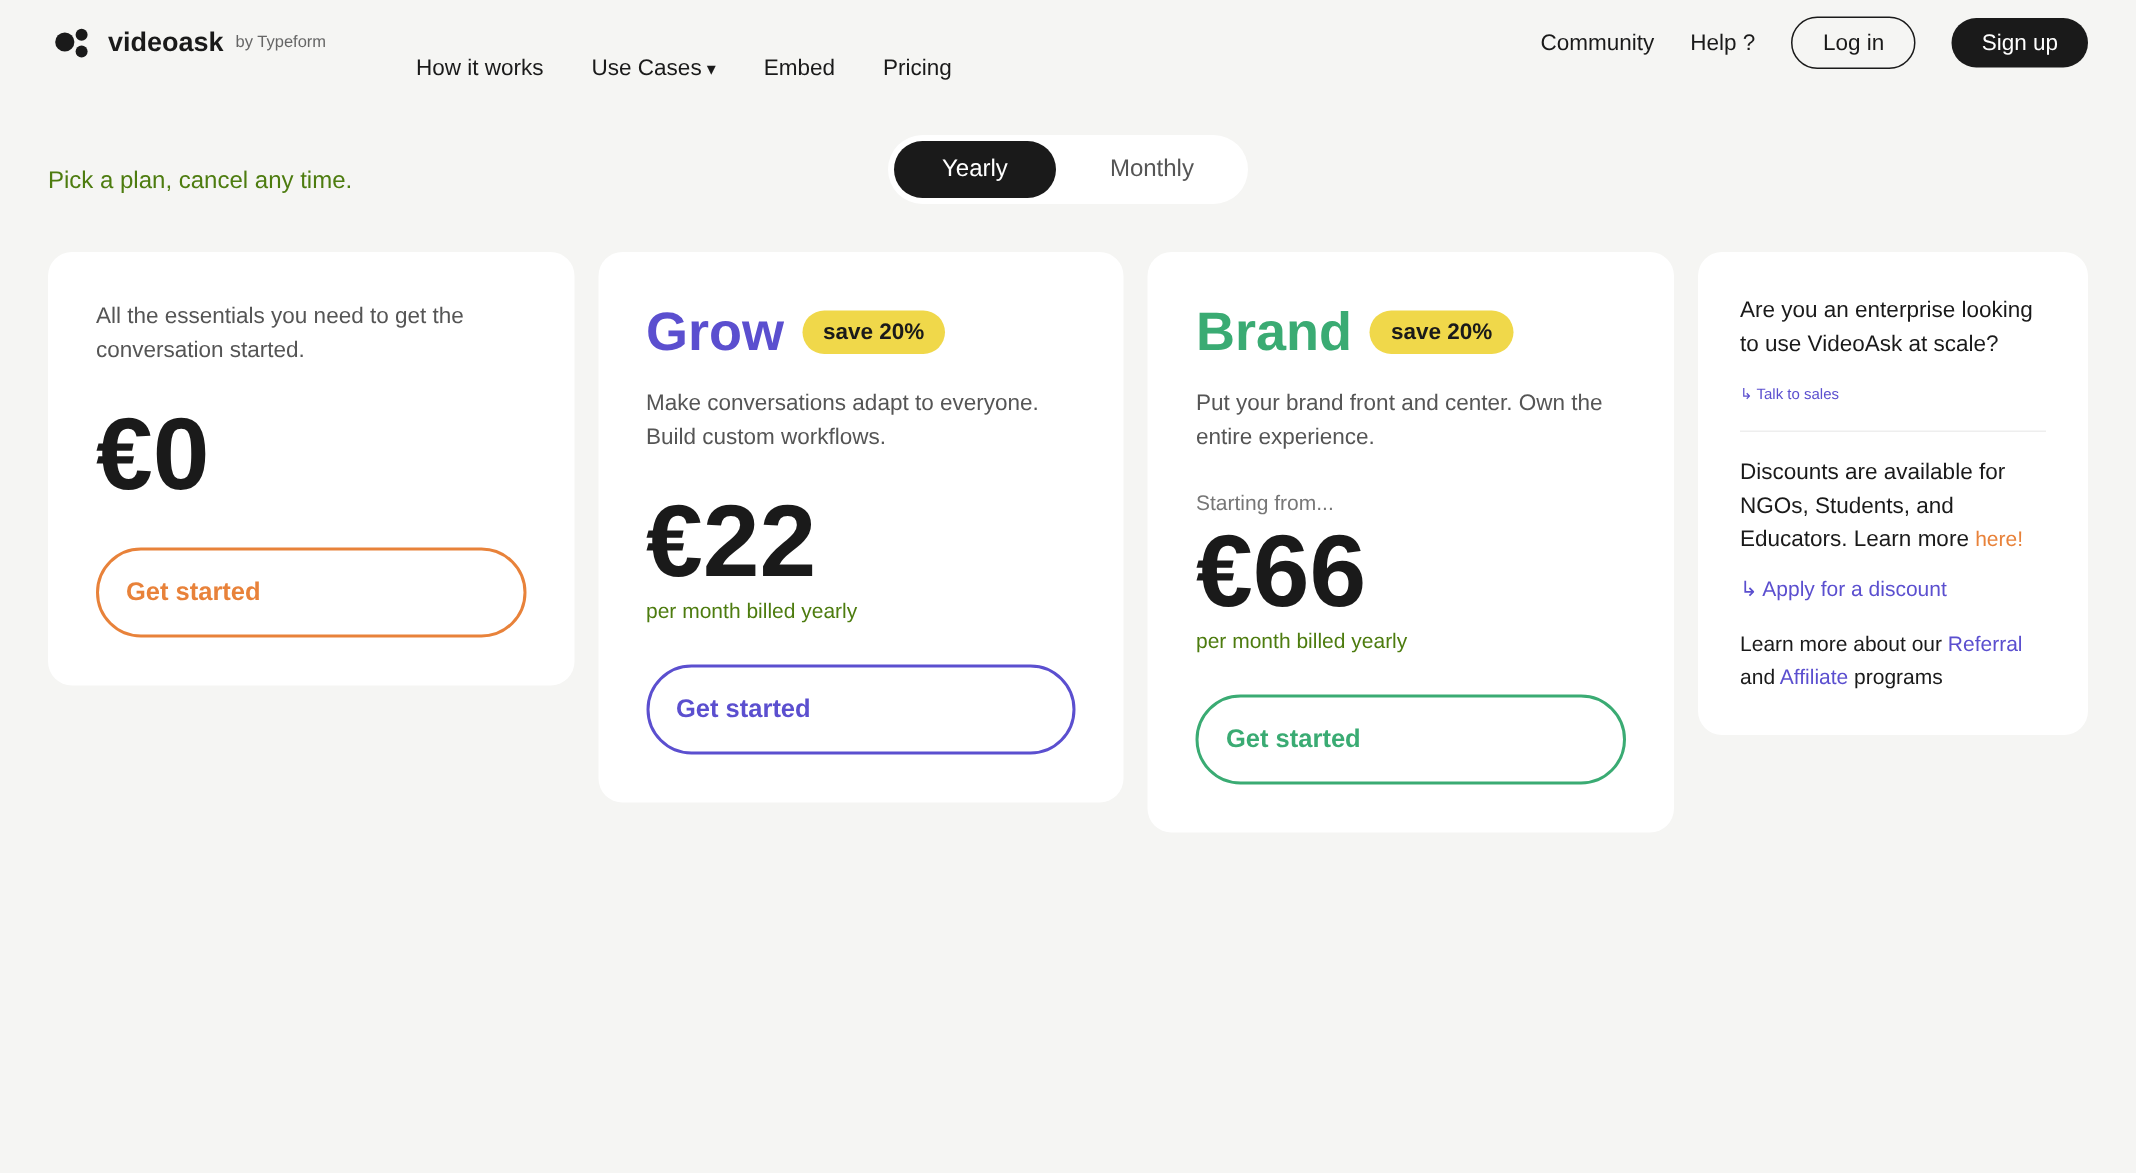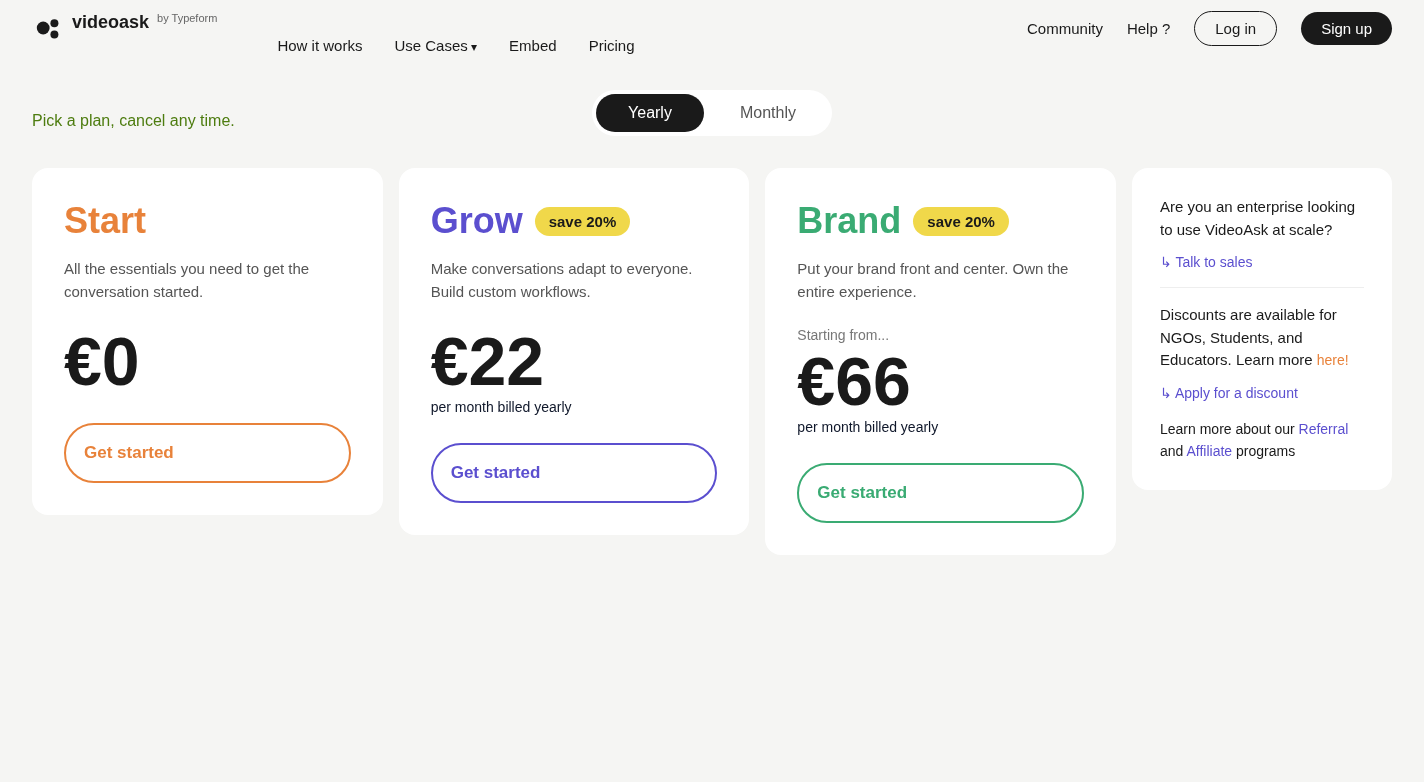--- a/index.html
+++ b/index.html
@@ -13,20 +13,21 @@
     
     nav {
       display: flex;
       align-items: center;
       padding: 0 32px;
       height: 56px;
       background: #f5f5f3;
     }
     .nav-logo {
       display: flex;
+      align-items: center;
       gap: 8px;
       font-weight: 700;
       font-size: 18px;
       margin-right: 60px;
       text-decoration: none;
       color: #1a1a1a;
     }
     .logo-icon {
       width: 32px;
       height: 32px;
@@ -189,21 +190,21 @@
     }
 
     .plan-starting {
       font-size: 14px;
       color: #777;
       margin-bottom: 4px;
     }
 
     .plan-billing {
       font-size: 14px;
-      color: #0f172a;
+      color: #4d7c0f;
       margin-bottom: 28px;
     }
 
     .btn-get-started {
       width: 100%;
       padding: 18px;
       border-radius: 50px;
       font-size: 17px;
       font-weight: 600;
       cursor: pointer;
@@ -235,21 +236,21 @@
     }
     .enterprise-text {
       font-size: 15px;
       color: #1a1a1a;
       line-height: 1.5;
       margin-bottom: 12px;
     }
     .enterprise-link {
       color: #5b4fcf;
       text-decoration: none;
-      font-size: 14px;
+      font-size: 10px;
     }
     .enterprise-link::before {
       content: '↳ ';
     }
     .enterprise-divider {
       border: none;
       border-top: 1px solid #eee;
       margin: 16px 0;
     }
     .discount-link {
@@ -315,23 +316,20 @@
 <div class="toggle-container">
   <div class="toggle-wrapper">
     <button class="toggle-btn active">Yearly</button>
     <button class="toggle-btn inactive">Monthly</button>
   </div>
 </div>
 
 <div class="pricing-section">
 
   <div class="plan-card">
-    <div class="plan-header">
-      <span class="plan-name start">Start</span>
-    </div>
     <p class="plan-desc">All the essentials you need to get the conversation started.</p>
     <div class="plan-price">€0</div>
     <div class="plan-billing"></div>
     <button class="btn-get-started start-btn">Get started</button>
   </div>
 
   <div class="plan-card">
     <div class="plan-header">
       <span class="plan-name grow">Grow</span>
       <span class="save-badge">save 20%</span>

